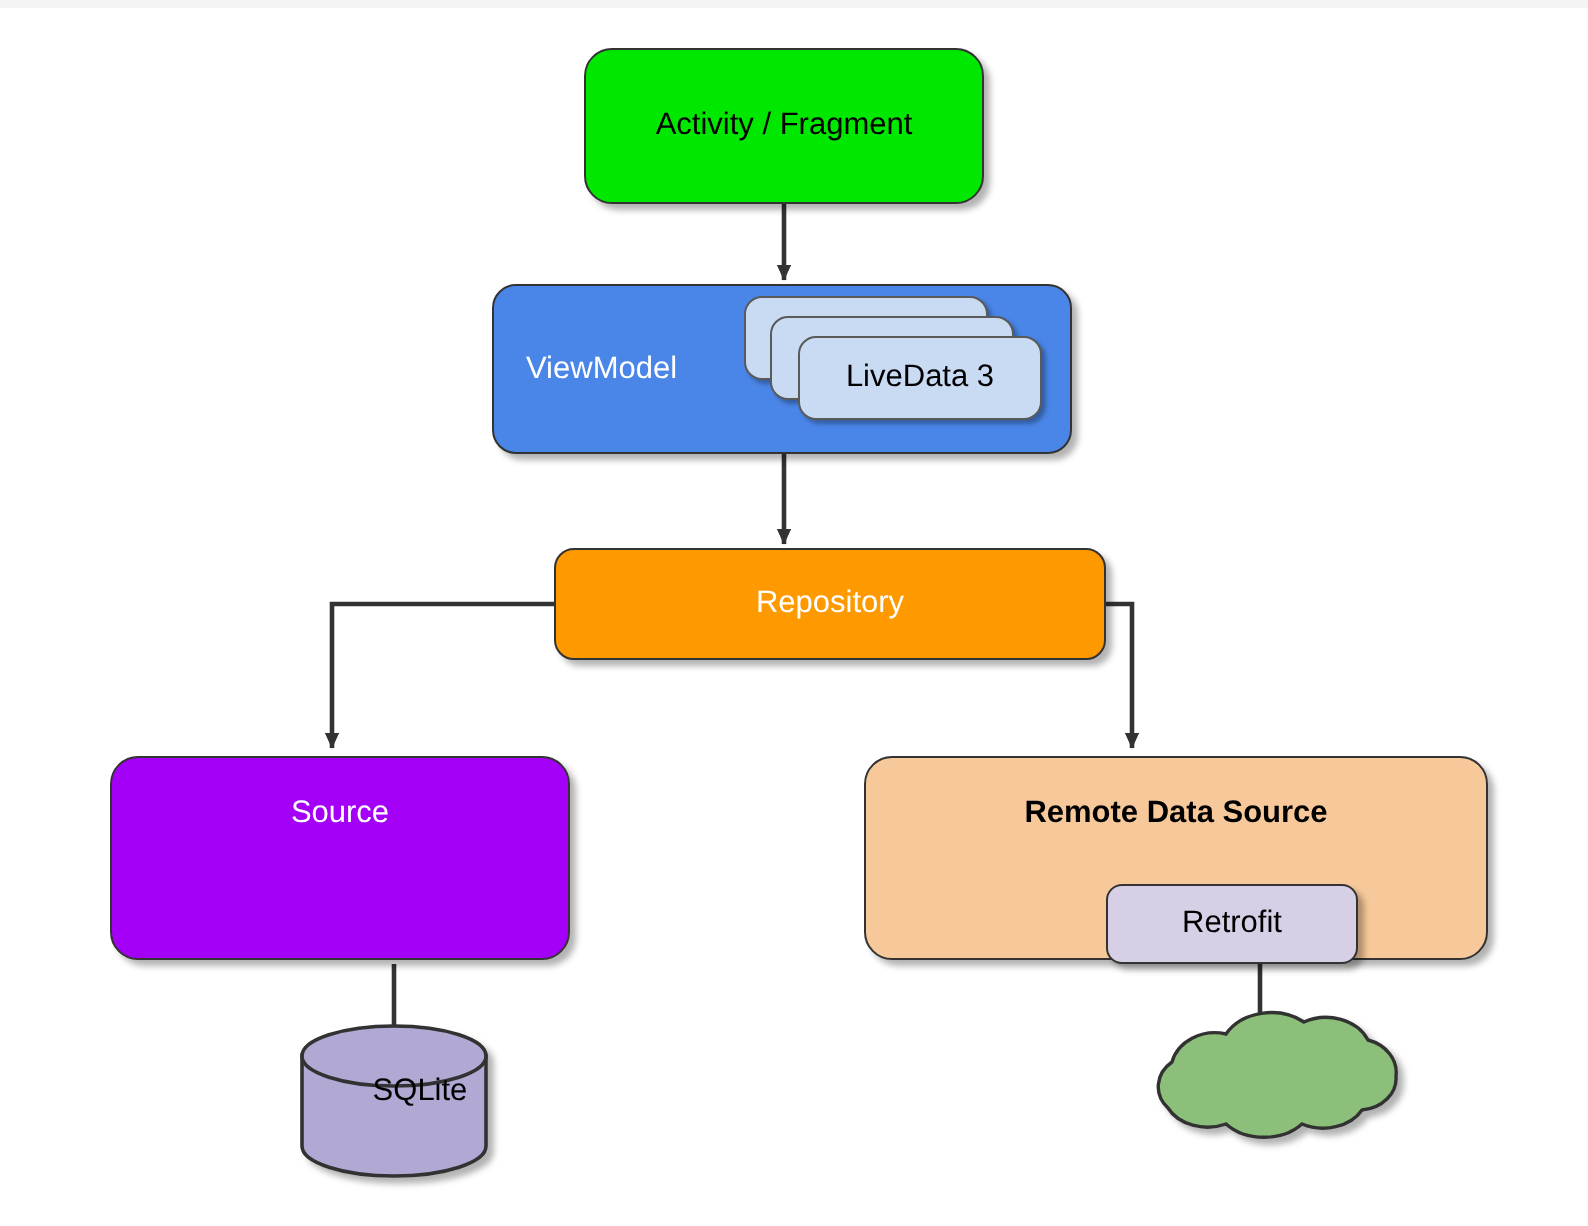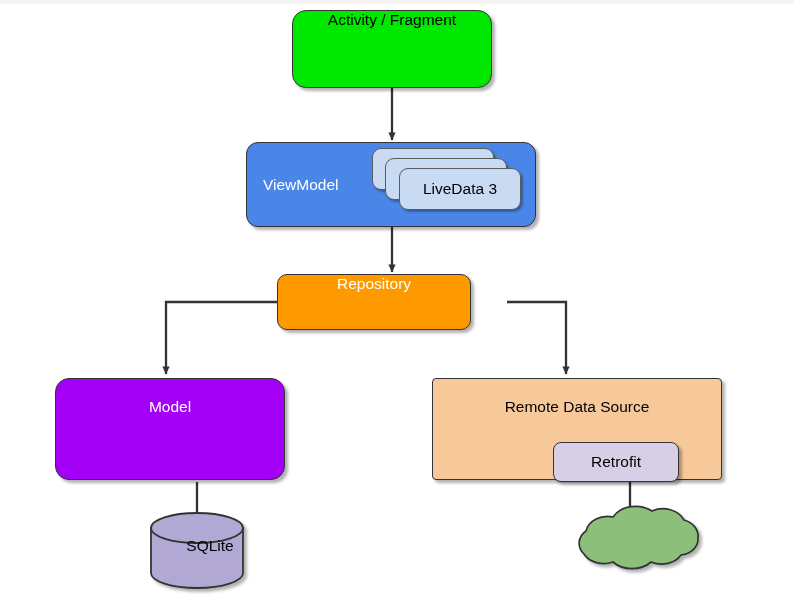--- a/index.html
+++ b/index.html
@@ -41,23 +41,24 @@
     box-shadow: 3px 3px 3px rgba(0,0,0,0.30);
   }
   .node-label {
     font-size: 15.5px;
     line-height: 1.1;
     white-space: nowrap;
   }
 
   
   #activity-fragment {
-    left: 292px; top: 10px; width: 200px; height: 78px;
+    left: 292px; top: 24px; width: 200px; height: 78px;
     background: #00e800;
     border-radius: 14px;
+    align-items: center;
   }
   #activity-fragment .node-label { color: #000000; }
 
   
   #viewmodel {
     left: 246px; top: 142px; width: 290px; height: 85px;
     background: #4a86e8;
     border-radius: 12px;
     align-items: center;
     justify-content: flex-start;
@@ -77,23 +78,24 @@
     align-items: center;
     justify-content: center;
   }
   #livedata-1 { left: 372px; top: 148px; width: 122px; height: 42px; }
   #livedata-2 { left: 385px; top: 158px; width: 122px; height: 42px; }
   #livedata-3 { left: 399px; top: 168px; width: 122px; height: 42px; }
   #livedata-3 .node-label { color: #000000; }
 
   
   #repository {
-    left: 277px; top: 274px; width: 194px; height: 56px;
+    left: 277px; top: 274px; width: 276px; height: 56px;
     background: #ff9900;
     border-radius: 10px;
+    align-items: center;
   }
   #repository .node-label { color: #ffffff; }
 
   
   #model {
     left: 55px; top: 378px; width: 230px; height: 102px;
     background: #a500f7;
     border-radius: 14px;
     align-items: flex-start;
     padding-top: 19px;
@@ -104,25 +106,26 @@
   #room {
     left: 124px; top: 442px; width: 152px; height: 40px;
     background: #d2cde4;
     border-radius: 8px;
     align-items: center;
   }
   #room .node-label { color: #000000; }
 
   
   #remote-data-source {
-    left: 432px; top: 378px; width: 290px; height: 102px;
+    left: 432px; top: 378px; width: 312px; height: 102px;
     background: #f7c99a;
-    border-radius: 4px;
+    border-radius: 14px;
     align-items: flex-start;
     padding-top: 19px;
+    font-weight: bold;
   }
   #remote-data-source > .node-label { color: #000000; }
 
   
   #retrofit {
     left: 553px; top: 442px; width: 126px; height: 40px;
     background: #d7cfe6;
     border-radius: 8px;
     align-items: center;
   }
@@ -204,21 +207,21 @@
   </div>
   <div class="livedata-card" id="livedata-3">
     <span class="node-label">LiveData 3</span>
   </div>
 
   <div class="node" id="repository">
     <span class="node-label">Repository</span>
   </div>
 
   <div class="node" id="model">
-    <span class="node-label">Model</span>
+    <span class="node-label">Source</span>
   </div>
 
   <div class="node" id="remote-data-source">
     <span class="node-label">Remote Data Source</span>
   </div>
   <div class="node" id="retrofit">
     <span class="node-label">Retrofit</span>
   </div>
 
   <div class="shape-label" id="sqlite-label">SQLite</div>

